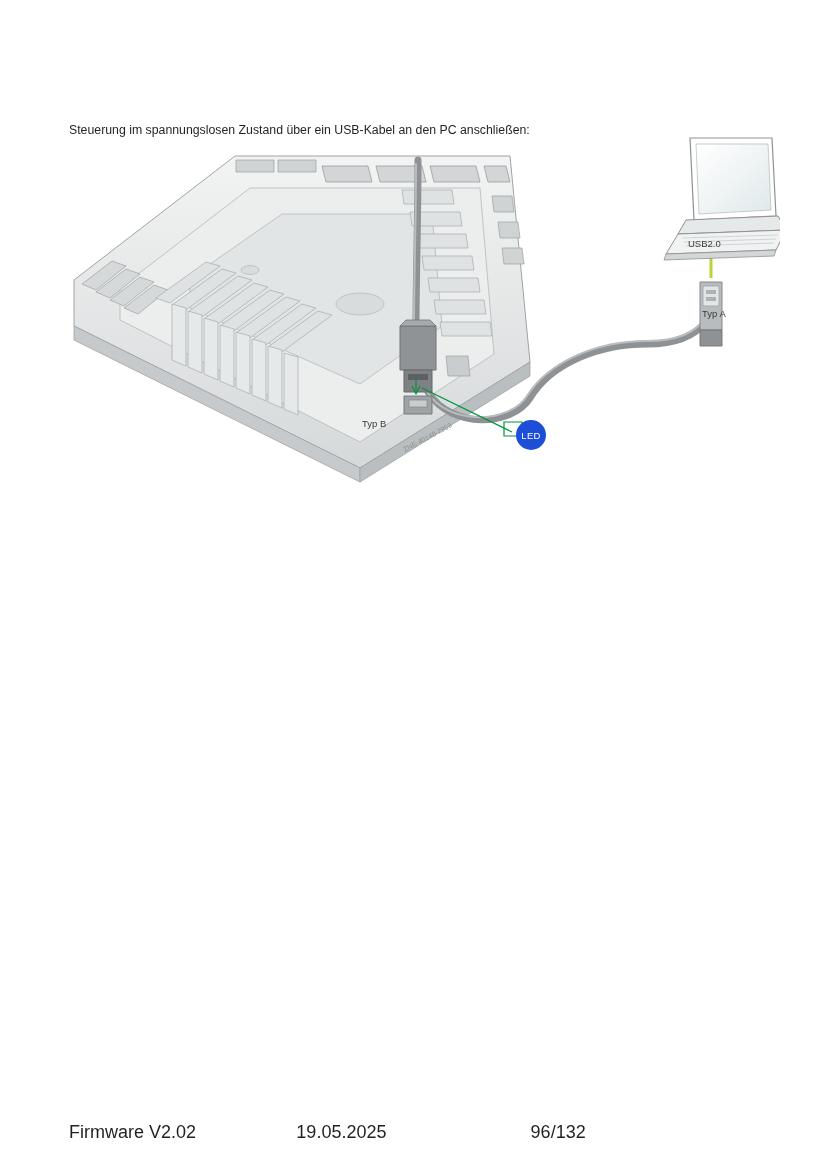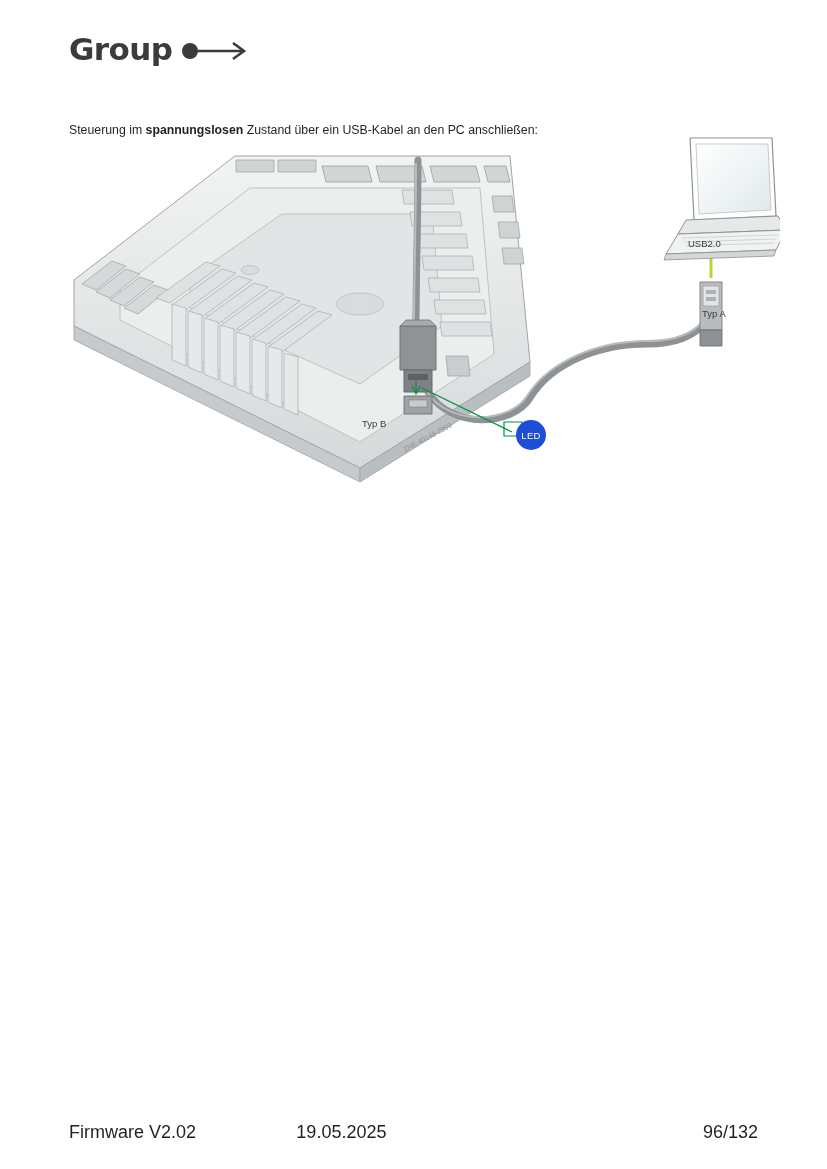--- a/index.html
+++ b/index.html
@@ -59,21 +59,21 @@
   
   .intro-text {
     position: absolute;
     left: 69px;
     top: 122px;
     width: 700px;
     font-size: 12.3px;
     line-height: 16px;
     color: #231f20;
   }
-  .intro-text b { font-weight: bold; }
+  .intro-text b { font-weight: normal; }
 
   .after-text {
     position: absolute;
     left: 69px;
     top: 502px;
     width: 700px;
     font-size: 12.3px;
     line-height: 16px;
     color: #231f20;
   }
@@ -124,38 +124,28 @@
     position: absolute;
     left: 69px;
     top: 1122px;
     width: 689px;
     display: flex;
     font-size: 18px;
     color: #231f20;
   }
   .footer-left   { width: 33%; text-align: left; }
   .footer-center { width: 34%; }
-  .footer-right  { width: 33%; text-align: right; }
+  .footer-right  { width: 33%; }
 </style>
 </head>
 <body>
 
 <div class="page">
 
   <div class="logo">
-    <div class="logo-line2">
-      <span class="logo-group-text">Group</span>
-      <span class="logo-arrow">
-        <svg width="70" height="22" viewBox="0 0 70 22">
-          <circle cx="9" cy="11" r="8" fill="#3b3b3b"></circle>
-          <line x1="16" y1="11" x2="62" y2="11" stroke="#3b3b3b" stroke-width="2.6"></line>
-          <polyline points="52,3 63,11 52,19" fill="none" stroke="#3b3b3b" stroke-width="2.6"></polyline>
-        </svg>
-      </span>
-    </div>
   </div>
 
   <div class="intro-text">
     <span>Steuerung im </span><b>spannungslosen</b><span> Zustand über ein USB-Kabel an den PC anschließen:</span>
   </div>
 
   <div class="figure">
     <svg width="720" height="360" viewBox="0 0 720 360">
       <defs>
         <linearGradient id="gBoard" x1="0" y1="0" x2="0" y2="1">

